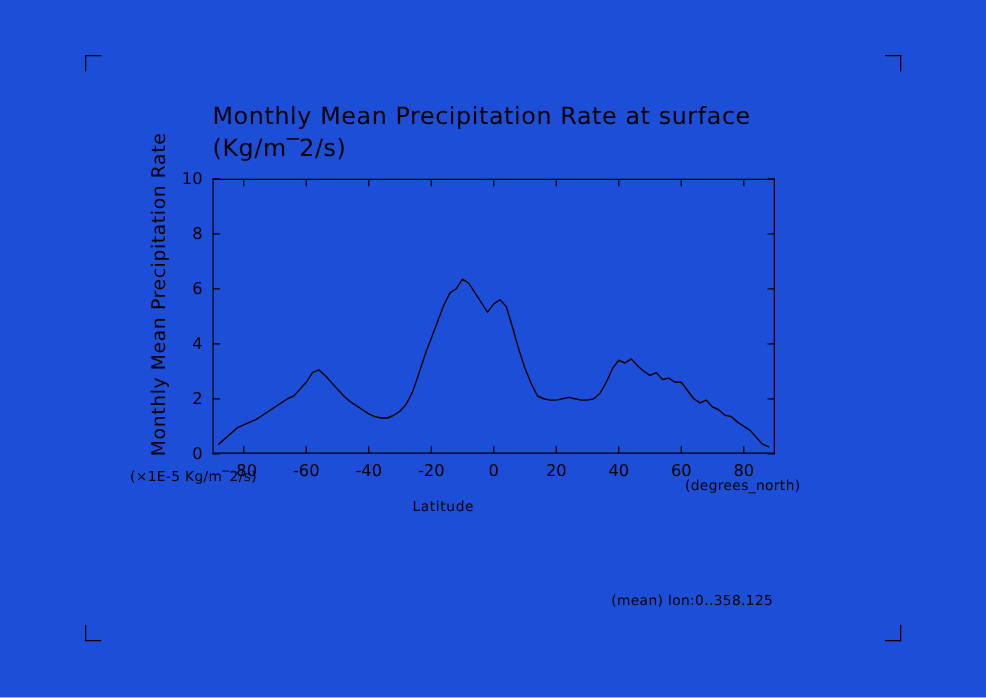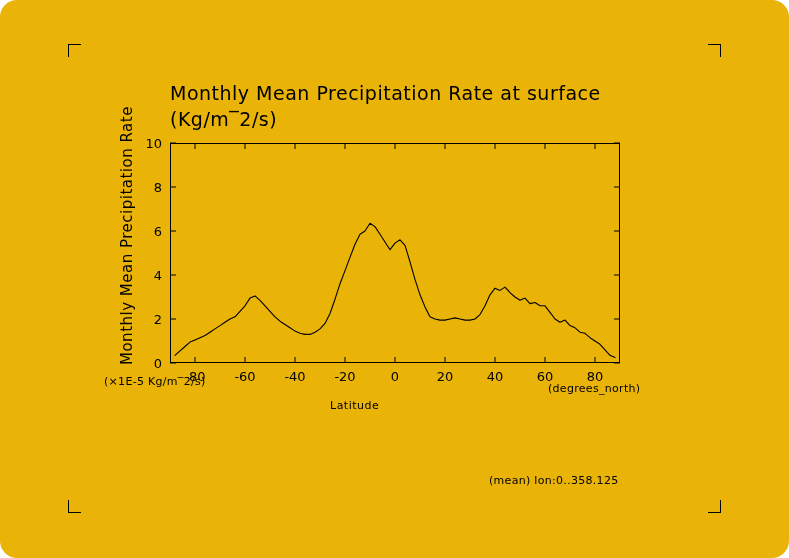--- a/index.html
+++ b/index.html
@@ -4,25 +4,24 @@
 <style>
   html, body {
     margin: 0;
     padding: 0;
     background: #ffffff;
   }
   #page {
     position: relative;
     width: 789px;
     height: 558px;
-    background: #eab308;
+    background: #1d4ed8;
     font-family: "DejaVu Sans", sans-serif;
     color: #000000;
     overflow: hidden;
-    border-radius: 17px;
   }
   
   .cmark {
     position: absolute;
     width: 12px;
     height: 12px;
   }
   .cmark.tl { border-left: 1px solid #000; border-top: 1px solid #000; left: 68px; top: 44px; }
   .cmark.tr { border-right: 1px solid #000; border-top: 1px solid #000; left: 708px; top: 44px; }
   .cmark.bl { border-left: 1px solid #000; border-bottom: 1px solid #000; left: 68px; top: 500px; }

